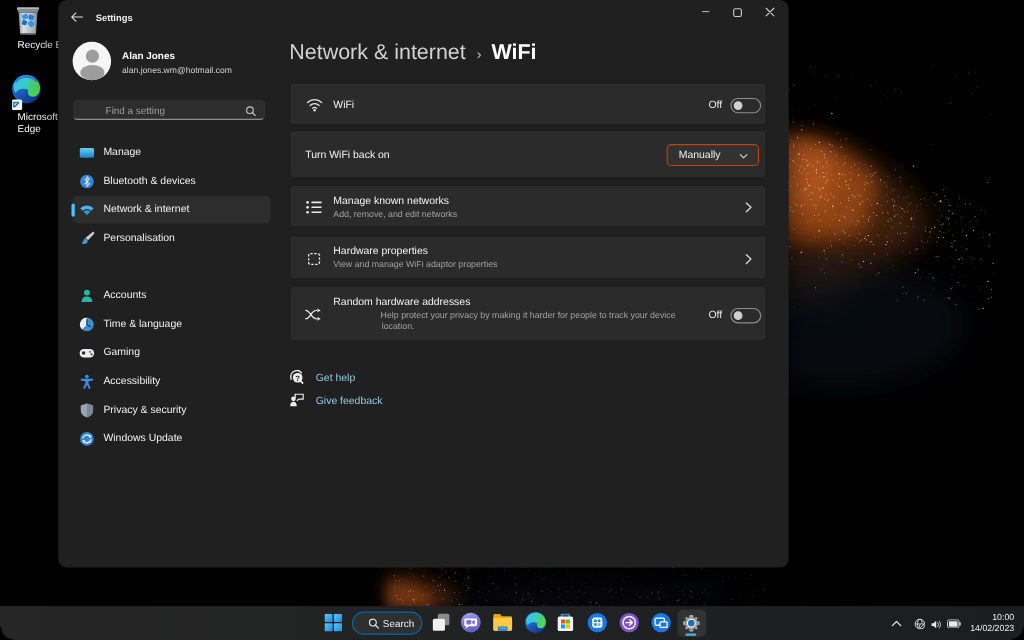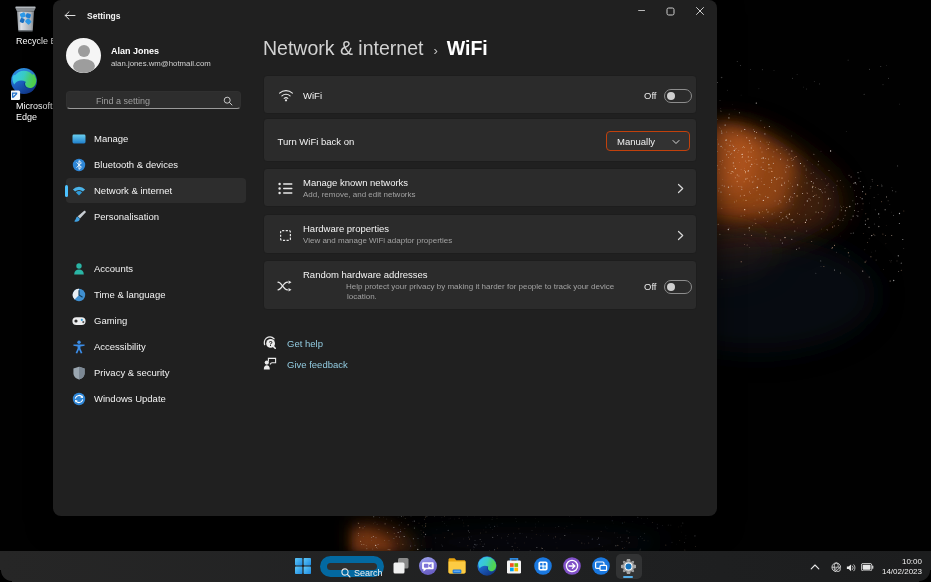--- a/index.html
+++ b/index.html
@@ -1190,21 +1190,21 @@
           <stop offset="0" stop-color="#5ec8f8"></stop>
           <stop offset="1" stop-color="#1e8ae0"></stop>
         </linearGradient>
       </defs>
     <rect x="0" y="0" width="7.4" height="7.4" rx="0.8" fill="url(#wlg)"></rect>
     <rect x="8.6" y="0" width="7.4" height="7.4" rx="0.8" fill="url(#wlg)"></rect>
     <rect x="0" y="8.6" width="7.4" height="7.4" rx="0.8" fill="url(#wlg)"></rect>
     <rect x="8.6" y="8.6" width="7.4" height="7.4" rx="0.8" fill="url(#wlg)"></rect>
   </svg>
 
-  <div class="abs" style="left:320px;top:556px;width:64px;height:21px;background:#2e2f30;border:7px solid #0369a1;border-radius:11px;box-sizing:border-box;">
+  <div class="abs" style="left:320px;top:556px;width:64px;height:21px;background:#2e2f30;border:1px solid #0369a1;border-radius:11px;box-sizing:border-box;">
     <svg class="abs" style="left:14px;top:5px" width="10" height="10" viewBox="0 0 10 10">
         <circle cx="4" cy="4" r="3.1" fill="none" stroke="#e8e8e8" stroke-width="1.1"></circle>
         <path d="M6.4 6.4 L9 9" stroke="#e8e8e8" stroke-width="1.1" stroke-linecap="round"></path>
       </svg>
     <div class="abs" style="left:27px;top:4.5px;font-size:9px;color:#f0f0f0;">Search</div>
   </div>
 
   <svg class="tbico" style="left:390.5px;" viewBox="0 0 20 20">
     <rect x="7" y="2" width="10.5" height="10.5" rx="1.5" fill="#8a8a8a"></rect>
     <rect x="2.5" y="6.5" width="11" height="11" rx="1.5" fill="#f0f0f0"></rect>

